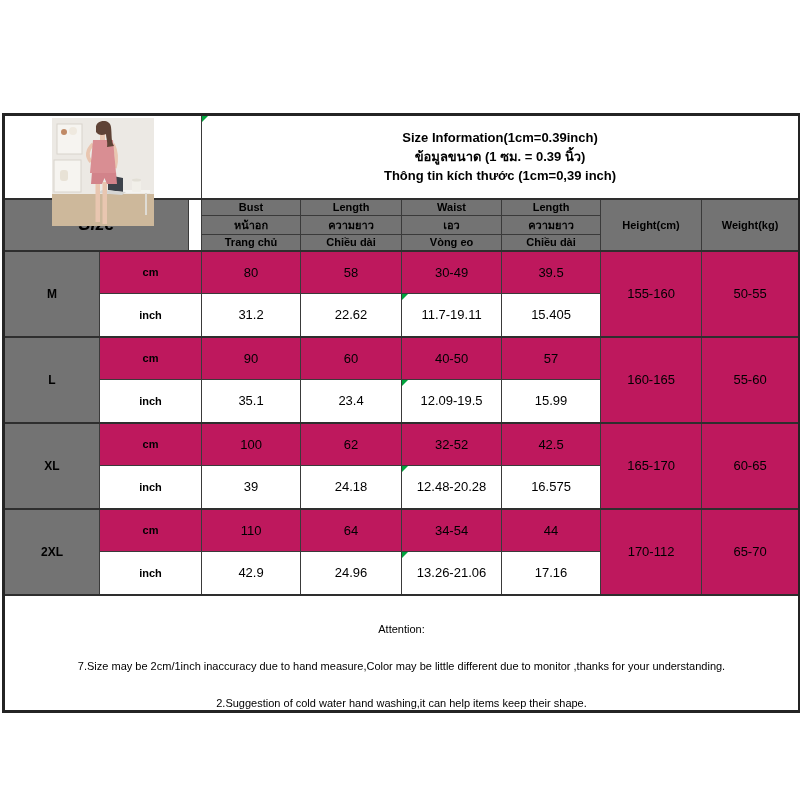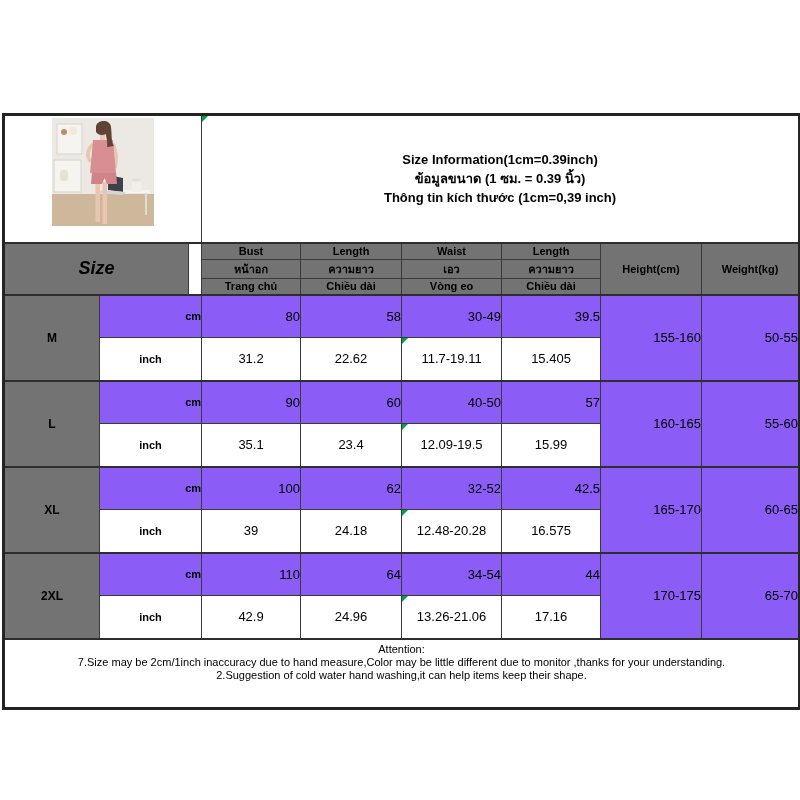--- a/index.html
+++ b/index.html
@@ -4,37 +4,37 @@
 <style>
   html,body{margin:0;padding:0;background:#ffffff;}
   .screen{position:relative;width:800px;height:800px;background:#ffffff;overflow:hidden;
           font-family:"Liberation Sans","DejaVu Sans",sans-serif;color:#000;}
   table.size-table{position:absolute;left:2px;top:113px;width:796px;
           border-collapse:collapse;table-layout:fixed;border:3px solid #242424;}
   td{border:1px solid #3a3a3a;text-align:center;vertical-align:middle;padding:0;overflow:hidden;}
   tr.sep td{border-top:2px solid #2e2e2e;}
   .wh{background:#ffffff;}
   .g{background:#737373;}
-  .lg{background:#8b5cf6;text-align:right;}
+  .lg{background:#be185d;}
   .rel{position:relative;}
-  .r-photo{height:128px;}
+  .r-photo{height:84px;}
   .r-h1{height:17px;} .r-h2{height:17px;} .r-h3{height:16px;}
   .r-data{height:43px;}
   .r-att{height:70px;}
   .img-cell{overflow:visible;}
   .photo{position:absolute;left:47px;top:2px;width:102px;height:108px;z-index:2;display:block;}
   .title-cell{font-size:13px;font-weight:bold;line-height:19px;}
   .size-head{font-size:18px;font-weight:bold;font-style:italic;}
   .hd{font-size:11px;font-weight:bold;}
   .szcell{font-size:12px;font-weight:bold;}
   .unitcell{font-size:11px;font-weight:bold;}
   .val{font-size:13px;}
   .gapcol{background:#ffffff;}
   .attention{font-size:11px;line-height:13px;vertical-align:top;padding-top:3px;background:#ffffff;}
-  .attention div{white-space:nowrap;}
+  .attention div{white-space:nowrap;margin-top:24px;}
   .flag{position:absolute;top:0;left:0;width:0;height:0;
         border-top:6px solid #00a33c;border-right:6px solid transparent;z-index:3;}
 </style>
 </head>
 <body>
 
 <div class="screen">
   <table class="size-table">
     <colgroup>
       <col style="width:96px">
@@ -162,21 +162,21 @@
         <td class="val wh">16.575</td>
       </tr>
 
       <tr class="r-data sep">
         <td class="szcell g" rowspan="2">2XL</td>
         <td class="unitcell lg" colspan="2">cm</td>
         <td class="val lg">110</td>
         <td class="val lg">64</td>
         <td class="val lg">34-54</td>
         <td class="val lg">44</td>
-        <td class="val lg" rowspan="2">170-175</td>
+        <td class="val lg" rowspan="2">170-112</td>
         <td class="val lg" rowspan="2">65-70</td>
       </tr>
       <tr class="r-data">
         <td class="unitcell wh" colspan="2">inch</td>
         <td class="val wh">42.9</td>
         <td class="val wh">24.96</td>
         <td class="val wh rel"><span class="flag"></span><span>13.26-21.06</span></td>
         <td class="val wh">17.16</td>
       </tr>
 

